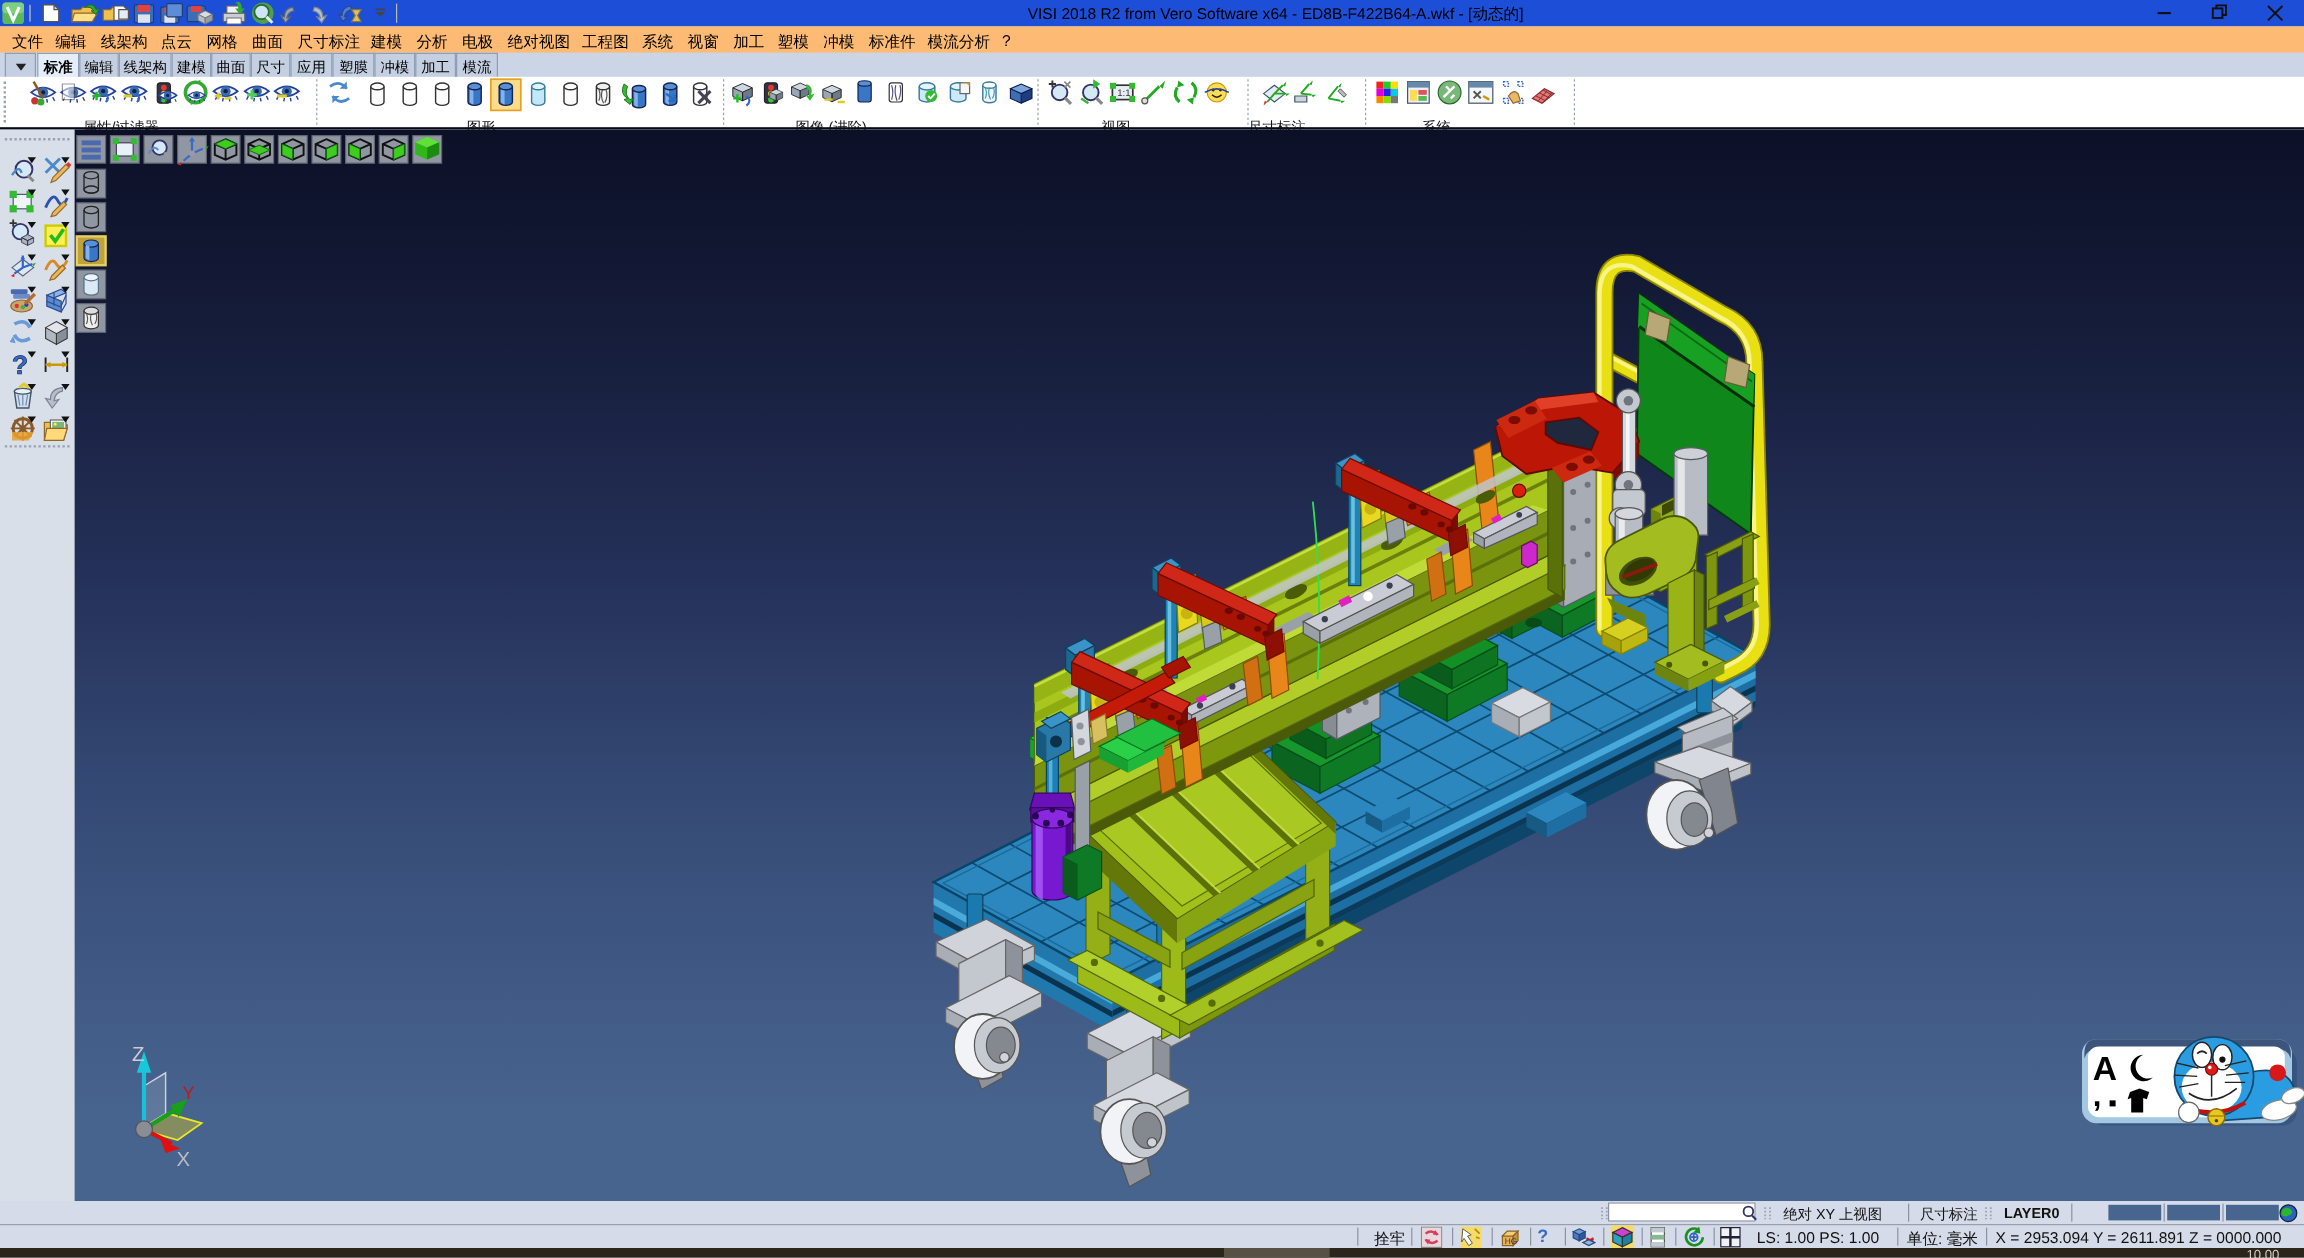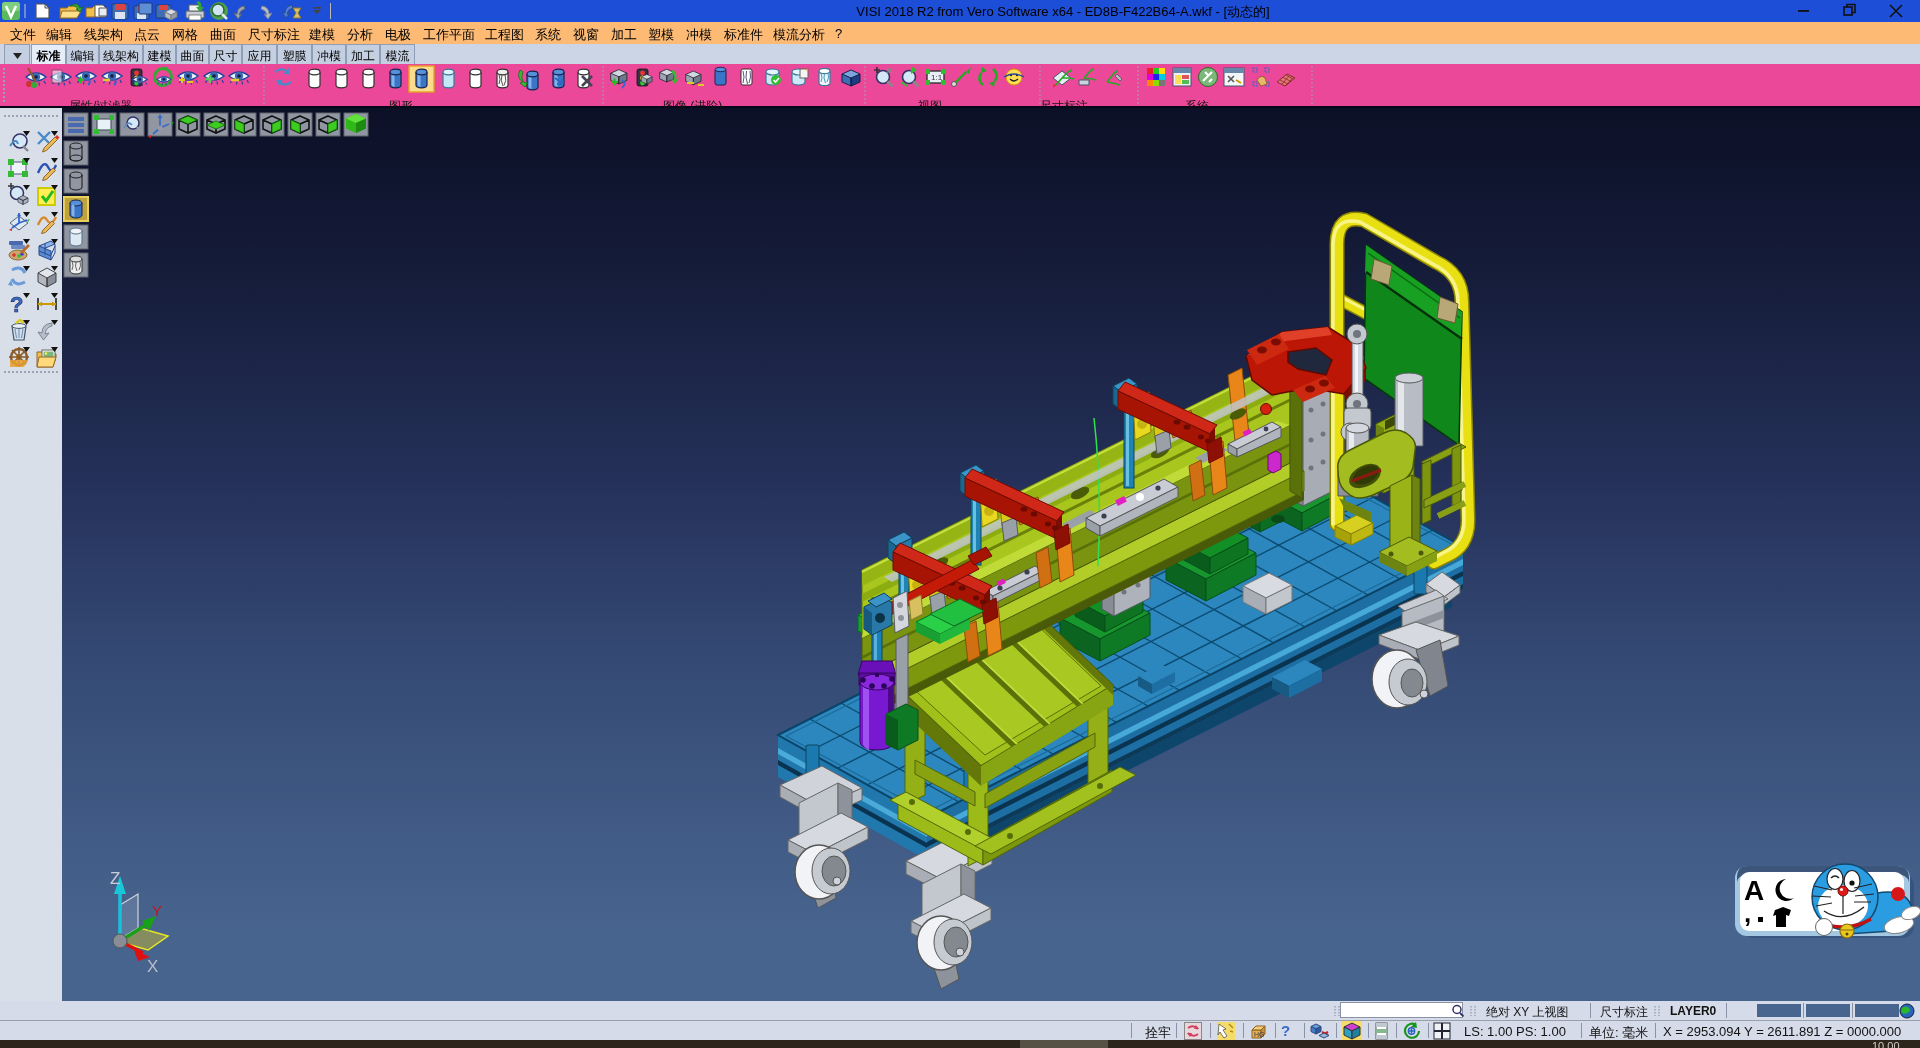--- a/index.html
+++ b/index.html
@@ -4,21 +4,21 @@
 *{margin:0;padding:0;box-sizing:border-box}
 html,body{width:1920px;height:1048px;overflow:hidden;font-family:"Liberation Sans",sans-serif;background:#d6dce9}
 .abs{position:absolute}
 #titlebar{position:absolute;left:0;top:0;width:1920px;height:22px;background:#1d4ed8}
 #title-text{position:absolute;left:206px;top:3px;width:1714px;text-align:center;font-size:13px;color:#000}
 #menubar{position:absolute;left:0;top:22px;width:1920px;height:22px;background:#fdba74;font-size:13px;color:#000}
 .menu-item{position:absolute;top:4px}
 #tabrow{position:absolute;left:0;top:44px;width:1920px;height:20px;background:#ccd5e6;font-size:12px}
 .tab{position:absolute;top:0;height:33px;border:1px solid #8f9db5;border-bottom:none;background:#c4cfe2;text-align:center;padding-top:3px;color:#000}
 .tab.active{background:#e4edf8;font-weight:bold}
-#toolbar{position:absolute;left:0;top:64px;width:1920px;height:44px;background:#ec4899;border-bottom:2px solid #06081a}
+#toolbar{position:absolute;left:0;top:64px;width:1920px;height:44px;background:#ffffff;border-bottom:2px solid #06081a}
 .tb-label{position:absolute;top:34px;font-size:12px;color:#111;text-align:left}
 #sidebar{position:absolute;left:0;top:108px;width:62px;height:893px;background:#d9dfe9}
 #viewport{position:absolute;left:62px;top:108px;width:1858px;height:893px}
 #statusrow1{position:absolute;left:0;top:1001px;width:1920px;height:19px;background:#d5dbe9;font-size:12px;color:#111}
 #statusrow2{position:absolute;left:0;top:1020px;width:1920px;height:20px;background:#d5dbe9;border-top:1px solid #98a0ac;font-size:13px;color:#111}
 #taskbar{position:absolute;left:0;top:1040px;width:1920px;height:8px;background:#2c251b}
 .s-sep{position:absolute;top:2px;height:15px;width:1px;background:#8a93a5}
 .swatch{position:absolute;top:3px;width:44px;height:13px;background:#47658f}
 </style></head>
 <body>
@@ -75,21 +75,21 @@
   <span class="menu-item" style="left:10px">文件</span>
   <span class="menu-item" style="left:46px">编辑</span>
   <span class="menu-item" style="left:84px">线架构</span>
   <span class="menu-item" style="left:134px">点云</span>
   <span class="menu-item" style="left:172px">网格</span>
   <span class="menu-item" style="left:210px">曲面</span>
   <span class="menu-item" style="left:248px">尺寸标注</span>
   <span class="menu-item" style="left:309px">建模</span>
   <span class="menu-item" style="left:347px">分析</span>
   <span class="menu-item" style="left:385px">电极</span>
-  <span class="menu-item" style="left:423px">工作平面</span>
+  <span class="menu-item" style="left:423px">绝对视图</span>
   <span class="menu-item" style="left:485px">工程图</span>
   <span class="menu-item" style="left:535px">系统</span>
   <span class="menu-item" style="left:573px">视窗</span>
   <span class="menu-item" style="left:611px">加工</span>
   <span class="menu-item" style="left:648px">塑模</span>
   <span class="menu-item" style="left:686px">冲模</span>
   <span class="menu-item" style="left:724px">标准件</span>
   <span class="menu-item" style="left:773px">模流分析</span>
   <span class="menu-item" style="left:835px">?</span>
   <svg class="abs" style="left:1866px;top:28px" width="52" height="12" viewBox="0 0 52 12">

